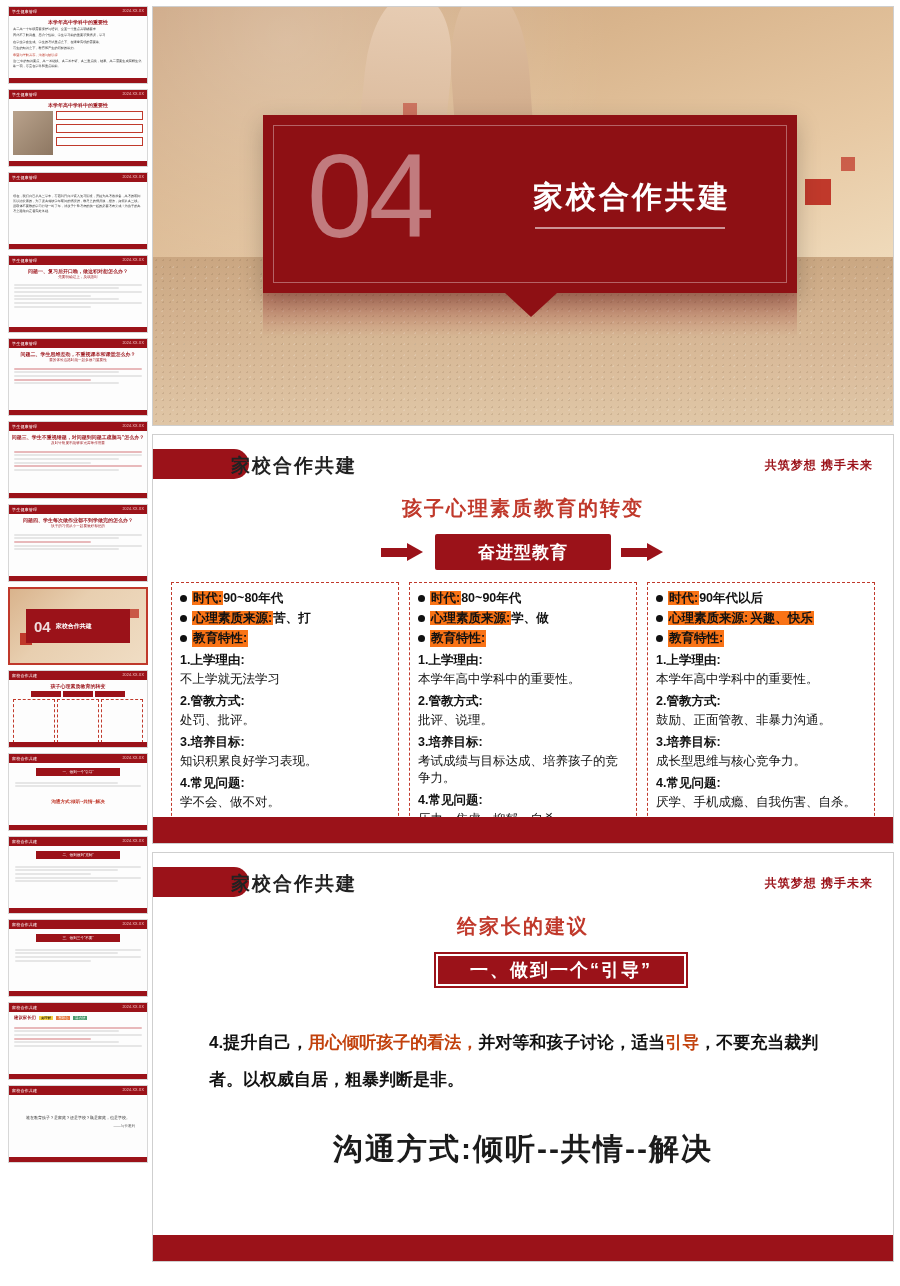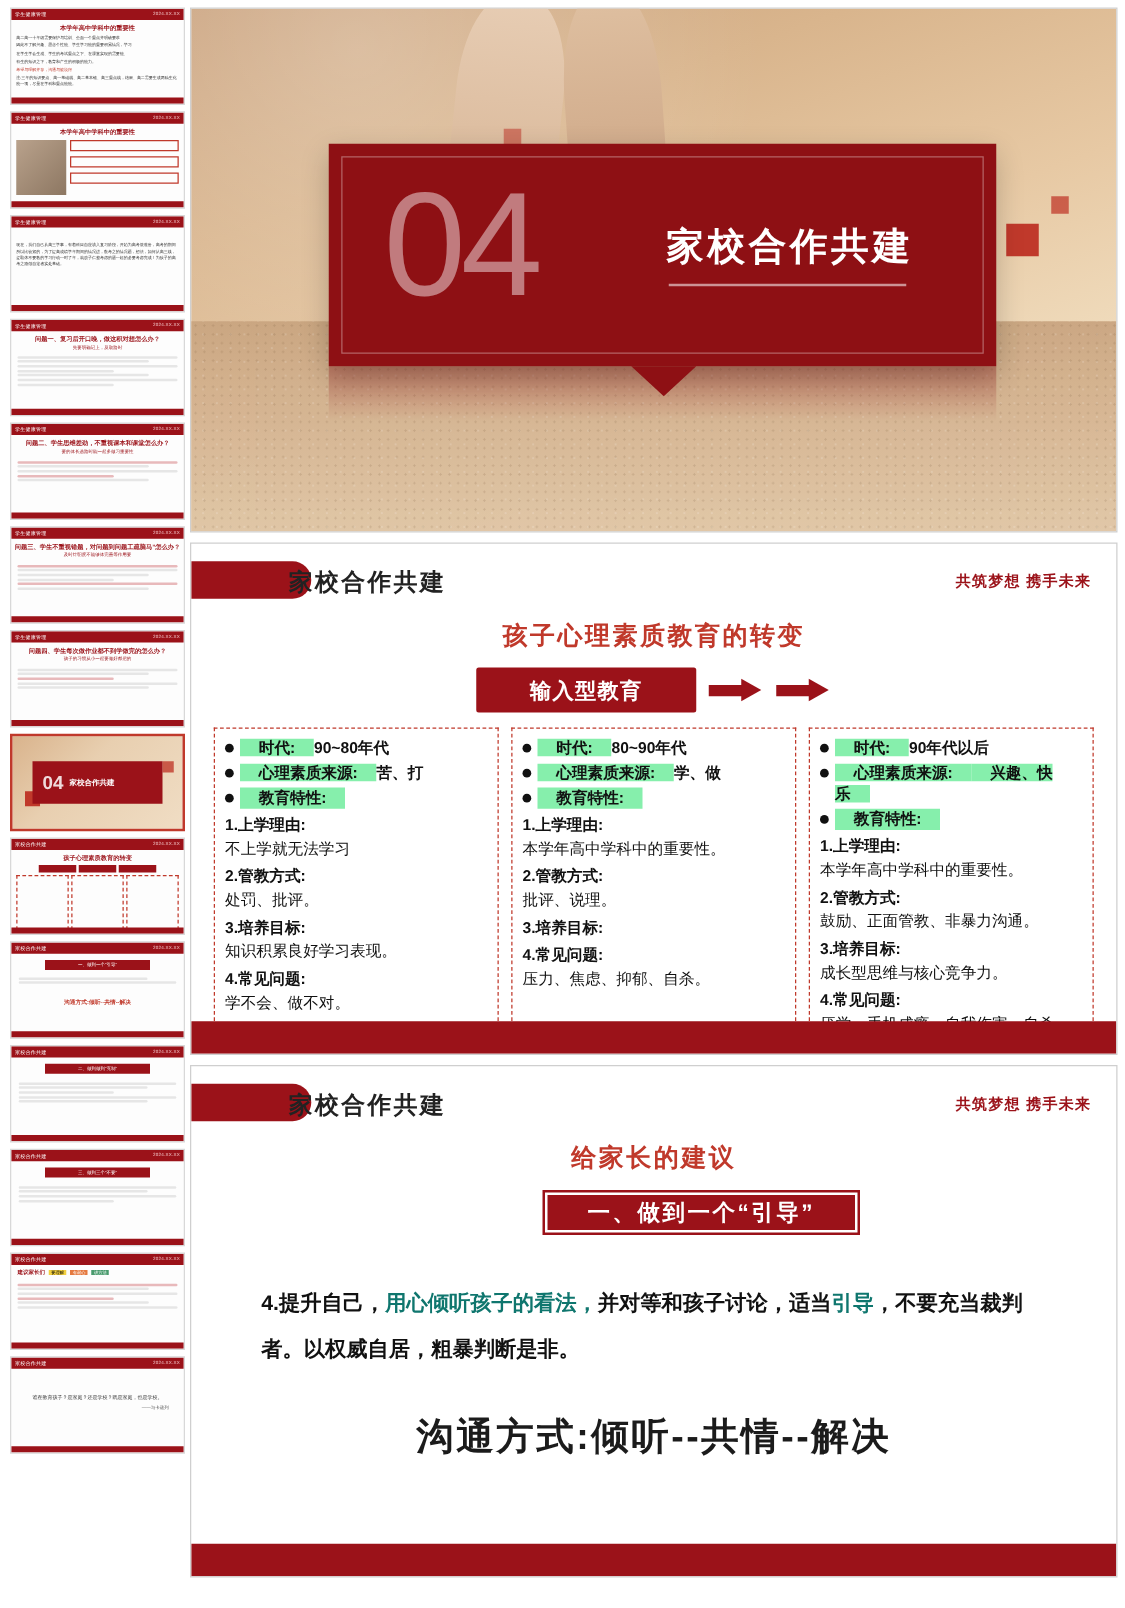--- a/index.html
+++ b/index.html
@@ -261,21 +261,21 @@
     min-height: 246px;
   }
   .cmp-col .bullet {
     display: flex; align-items: flex-start; gap: 5px;
     font-size: 12.5px; color: #111; margin-bottom: 3px; font-weight: bold;
   }
   .cmp-col .bullet .dot {
     width: 7px; height: 7px; border-radius: 50%; background: #111;
     margin-top: 5px; flex: 0 0 auto;
   }
-  .cmp-col .bullet .mk { background: #86efac; padding: 0 15px; }
+  .cmp-col .bullet .mk { background: #f97316; padding: 0 1px; }
   .cmp-col .num {
     font-size: 12.5px; font-weight: bold; color: #111; margin-top: 5px;
   }
   .cmp-col .txt {
     font-size: 12.5px; color: #111; margin-top: 2px; line-height: 1.35;
   }
 
   
   .adv-banner {
     margin: 14px auto 0 auto;
@@ -286,21 +286,21 @@
     letter-spacing: 2px;
     border: 2px solid #fff;
     box-shadow: 0 0 0 2px #9b1219;
   }
   .adv-banner-wrap { display: flex; justify-content: flex-start; padding-left: 76px; }
   .adv-para {
     margin: 38px 56px 0 56px;
     font-size: 17px; line-height: 2.2; color: #111;
     font-weight: bold;
   }
-  .adv-para .red { color: #0f766e; }
+  .adv-para .red { color: #c2410c; }
   .adv-conclusion {
     margin-top: 30px; text-align: center;
     font-size: 30px; font-weight: bold; color: #1b1b1b; letter-spacing: 2px;
   }
 </style>
 </head>
 <body>
 
 <div class="page">
 
@@ -559,22 +559,22 @@
     <div class="slide slide-content">
       <div class="sc-head">
         <div class="sc-tab"></div>
         <div class="sc-head-title">家校合作共建</div>
         <div class="sc-head-brand">共筑梦想  携手未来</div>
       </div>
 
       <div class="sc-subtitle">孩子心理素质教育的转变</div>
 
       <div class="cmp-headers">
-        <div class="cmp-chip">输入型教育</div>
         <div class="arrow"></div>
+        <div class="cmp-chip">奋进型教育</div>
         <div class="arrow"></div>
       </div>
 
       <div class="cmp-cols">
 
         <div class="cmp-col">
           <div class="bullet">
             <span class="dot"></span>
             <span><span class="mk">时代:</span><span>90~80年代</span></span>
           </div>
@@ -607,20 +607,21 @@
           </div>
           <div class="bullet">
             <span class="dot"></span>
             <span class="mk">教育特性:</span>
           </div>
           <div class="num">1.上学理由:</div>
           <div class="txt">本学年高中学科中的重要性。</div>
           <div class="num">2.管教方式:</div>
           <div class="txt">批评、说理。</div>
           <div class="num">3.培养目标:</div>
+          <div class="txt">考试成绩与目标达成、培养孩子的竞争力。</div>
           <div class="num">4.常见问题:</div>
           <div class="txt">压力、焦虑、抑郁、自杀。</div>
         </div>
 
         <div class="cmp-col">
           <div class="bullet">
             <span class="dot"></span>
             <span><span class="mk">时代:</span><span>90年代以后</span></span>
           </div>
           <div class="bullet">

